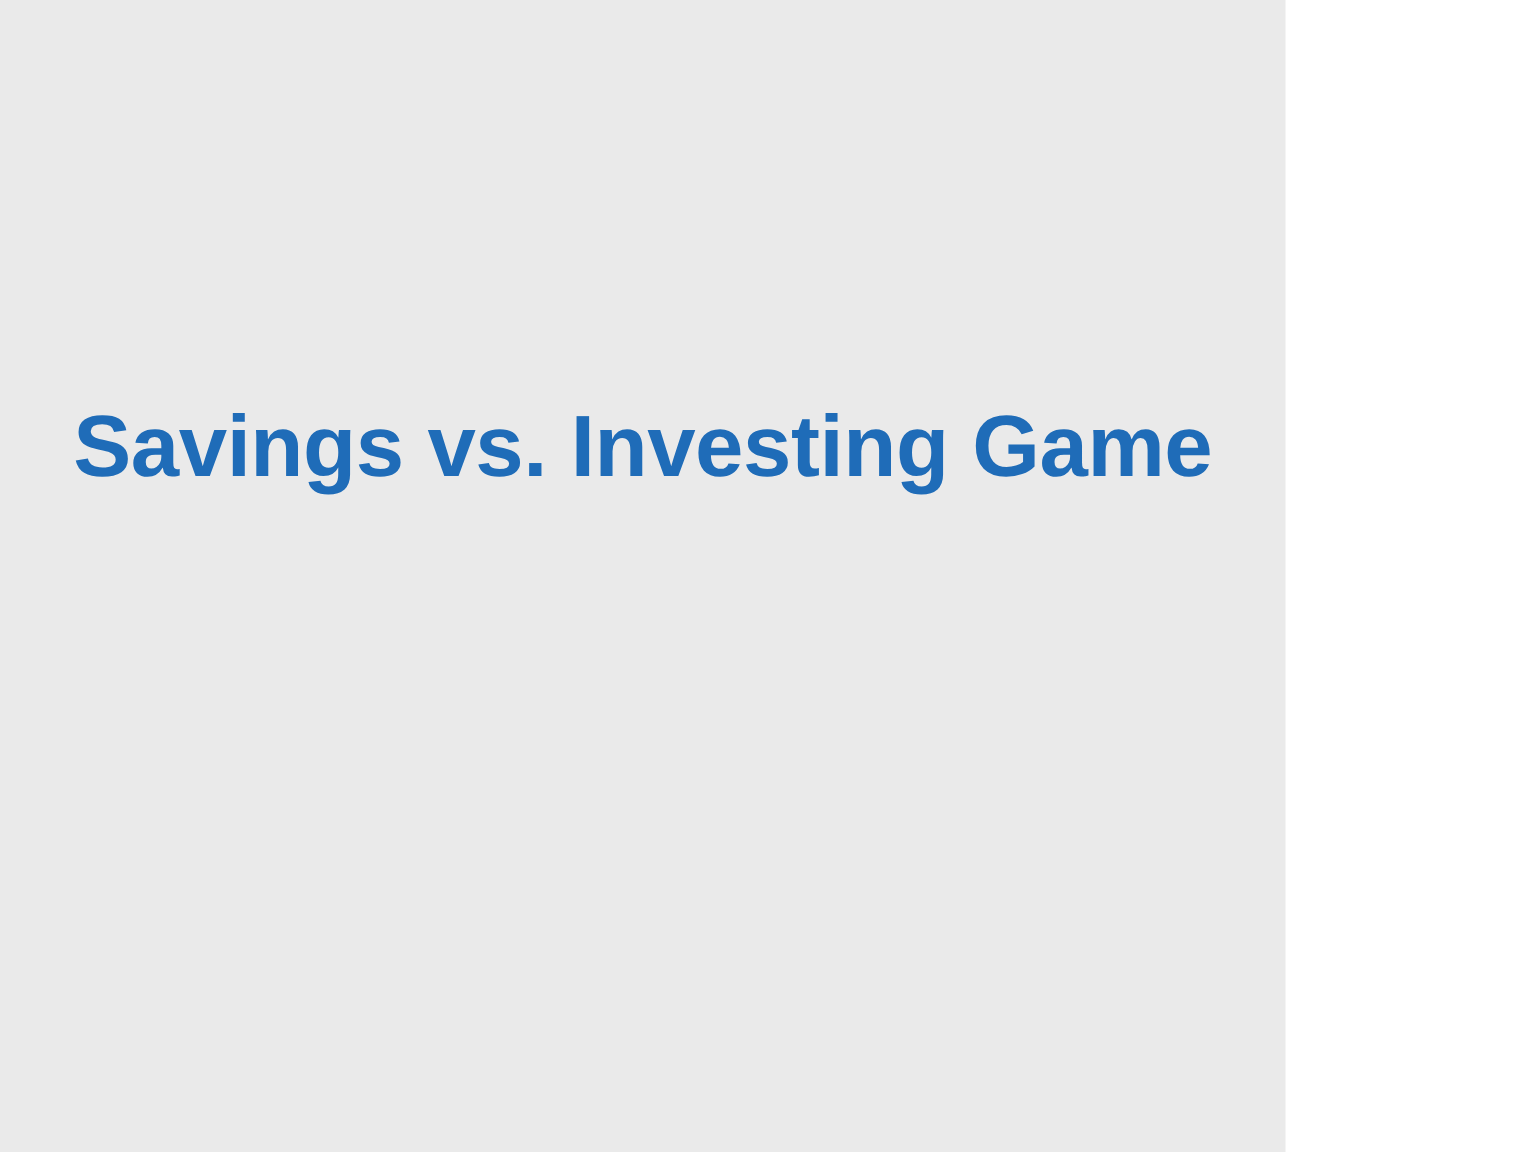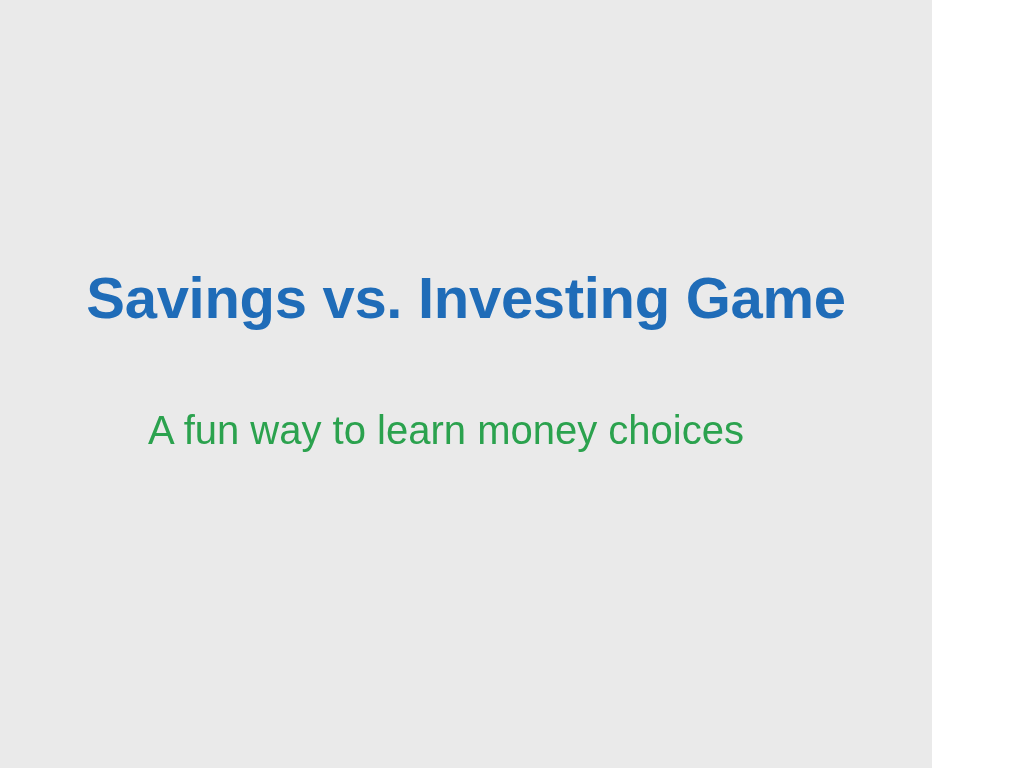--- a/index.html
+++ b/index.html
@@ -11,21 +11,21 @@
     width: 1024px;
     height: 768px;
     overflow: hidden;
     font-family: "Liberation Sans", sans-serif;
     background: #ffffff;
   }
 
   .slide {
     position: relative;
     box-sizing: border-box;
-    width: 932px;
+    width: 857px;
     height: 768px;
     background: #eaeaea;
     display: flex;
     flex-direction: column;
     align-items: center;
     justify-content: flex-start;
   }
 
   .title-block {
     position: absolute;
@@ -71,17 +71,14 @@
 </style>
 </head>
 <body>
 
 <div class="slide" style="background: rgb(234, 234, 234);">
 
   <div class="title-block">
     <h1 class="slide-title" style="color: rgb(31, 108, 184);">Savings vs. Investing Game</h1>
   </div>
 
-  <div class="subtitle-block">
-    <p class="slide-subtitle" style="color: rgb(43, 162, 78);">A fun way to learn money choices</p>
-  </div>
 
 </div>
 
 </body></html>

